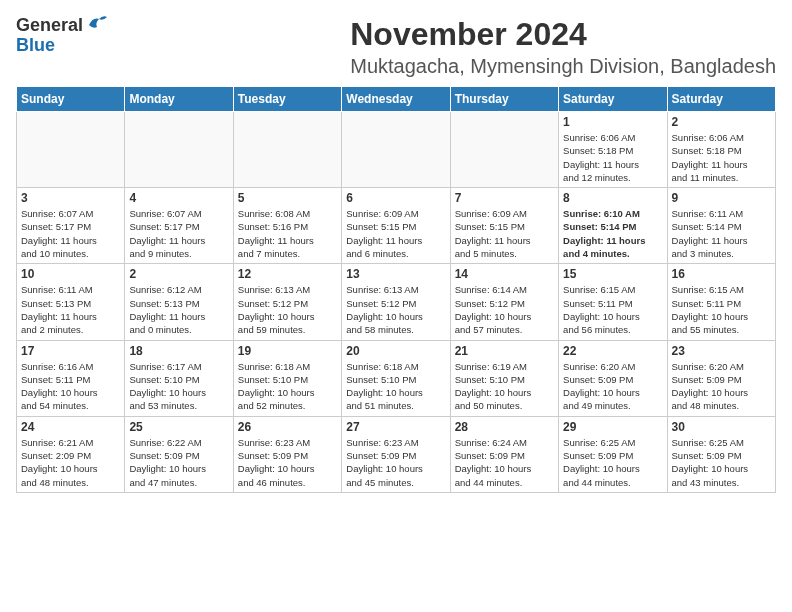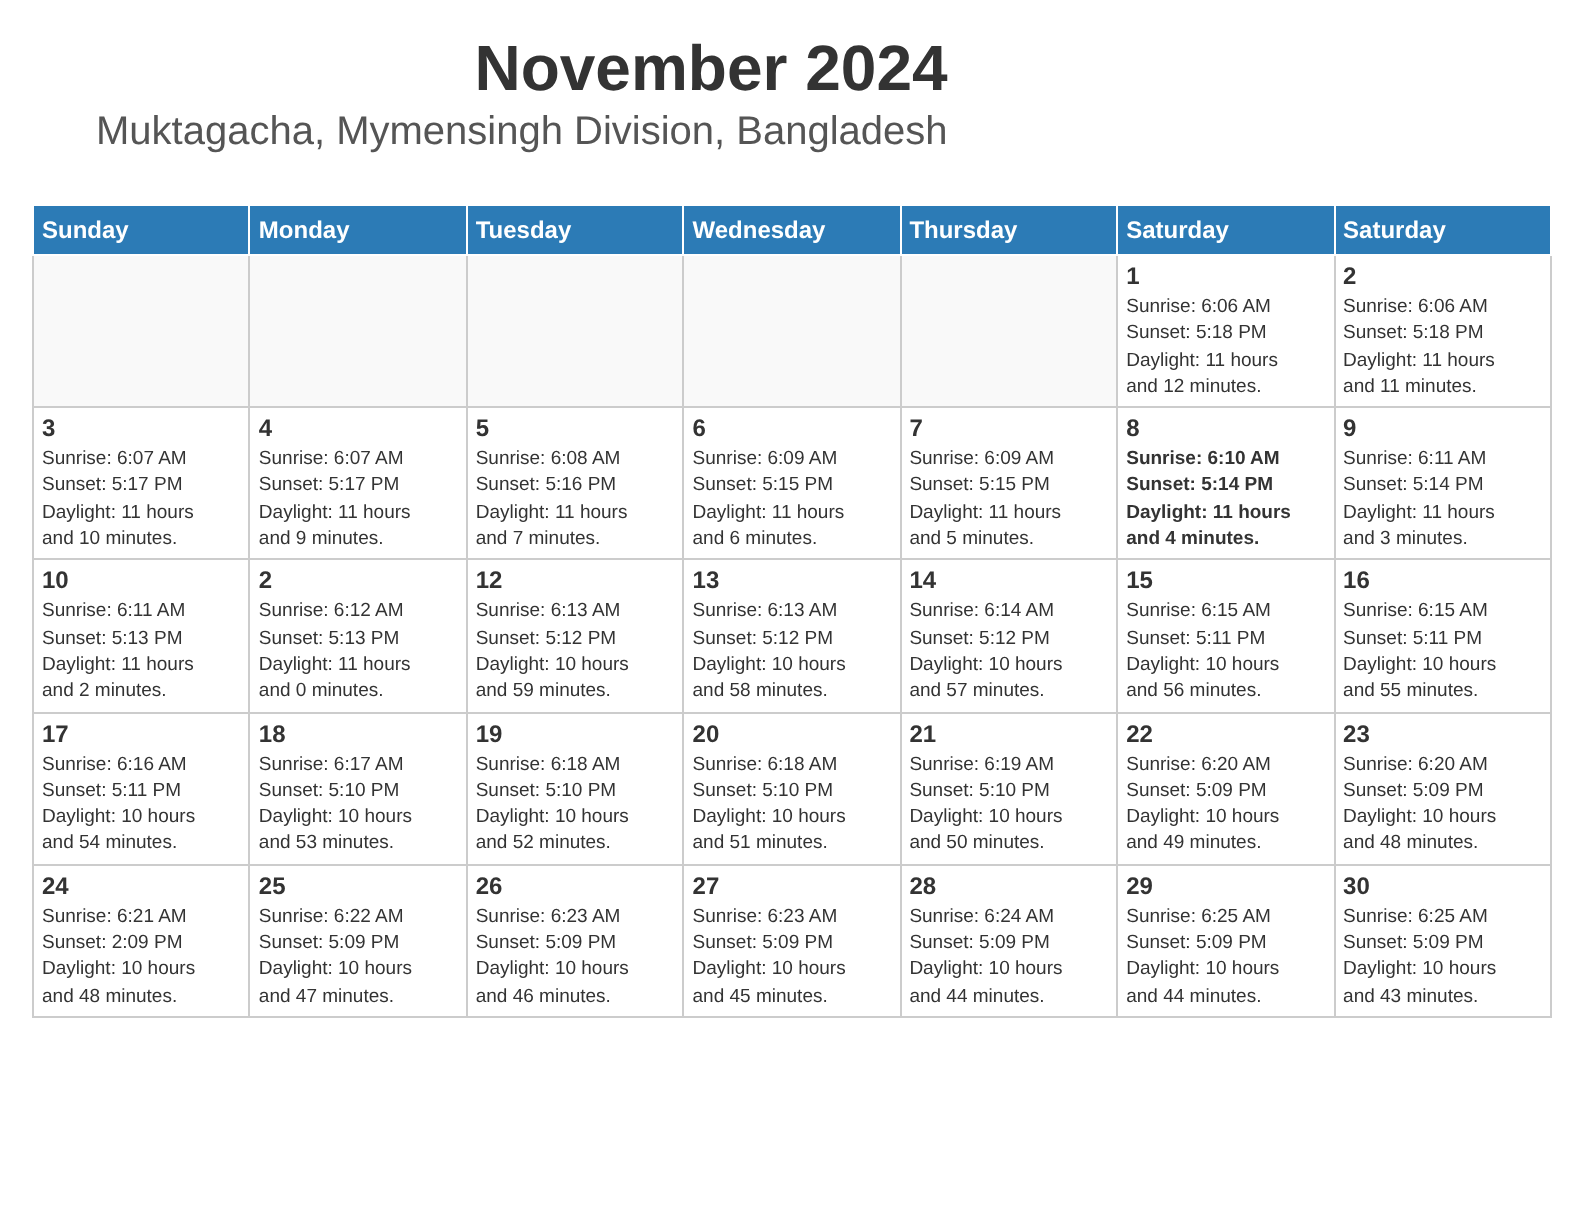--- a/index.html
+++ b/index.html
@@ -23,37 +23,37 @@
     }
     .logo-text {
       font-size: 18px;
       font-weight: bold;
       color: #333;
       line-height: 1.1;
     }
     .logo-general { color: #333; }
     .logo-blue { color: #1a6faf; }
     .title-block {
-      text-align: right;
+      text-align: left;
       margin-left: 32px;
     }
     .month-title {
       font-size: 32px;
       font-weight: bold;
       color: #333;
     }
     .location-title {
       font-size: 20px;
       color: #555;
       margin-top: 2px;
     }
     .calendar {
       width: 100%;
       border-collapse: collapse;
-      margin-top: 24px;
+      margin-top: 8px;
     }
     .calendar th {
       background: #2c7bb6;
       color: #fff;
       font-size: 12px;
       font-weight: bold;
       padding: 5px 4px;
       text-align: left;
       border: 1px solid #fff;
     }
@@ -81,20 +81,30 @@
       color: #333;
     }
     .week-row td {
       background: #fff;
     }
   </style>
 </head>
 <body>
 
 <div class="header">
+  <div class="logo">
+    <div style="display:flex;align-items:center;">
+      <span class="logo-text logo-general">General</span>
+      <svg width="22" height="18" viewBox="0 0 22 18" style="margin-left:2px;margin-top:-4px;">
+        <path d="M4 10 Q8 2 14 4 Q10 8 12 12 Q8 14 4 10Z" fill="#1a6faf"></path>
+        <path d="M14 4 Q18 0 22 2 Q18 6 14 4Z" fill="#1a6faf"></path>
+      </svg>
+    </div>
+    <span class="logo-text logo-blue" style="margin-left:0;font-size:18px;font-weight:bold;color:#1a6faf;">Blue</span>
+  </div>
   <div class="title-block">
     <div class="month-title">November 2024</div>
     <div class="location-title">Muktagacha, Mymensingh Division, Bangladesh</div>
   </div>
 </div>
 
 <table class="calendar">
   <thead>
     <tr>
     <th>Sunday</th>

